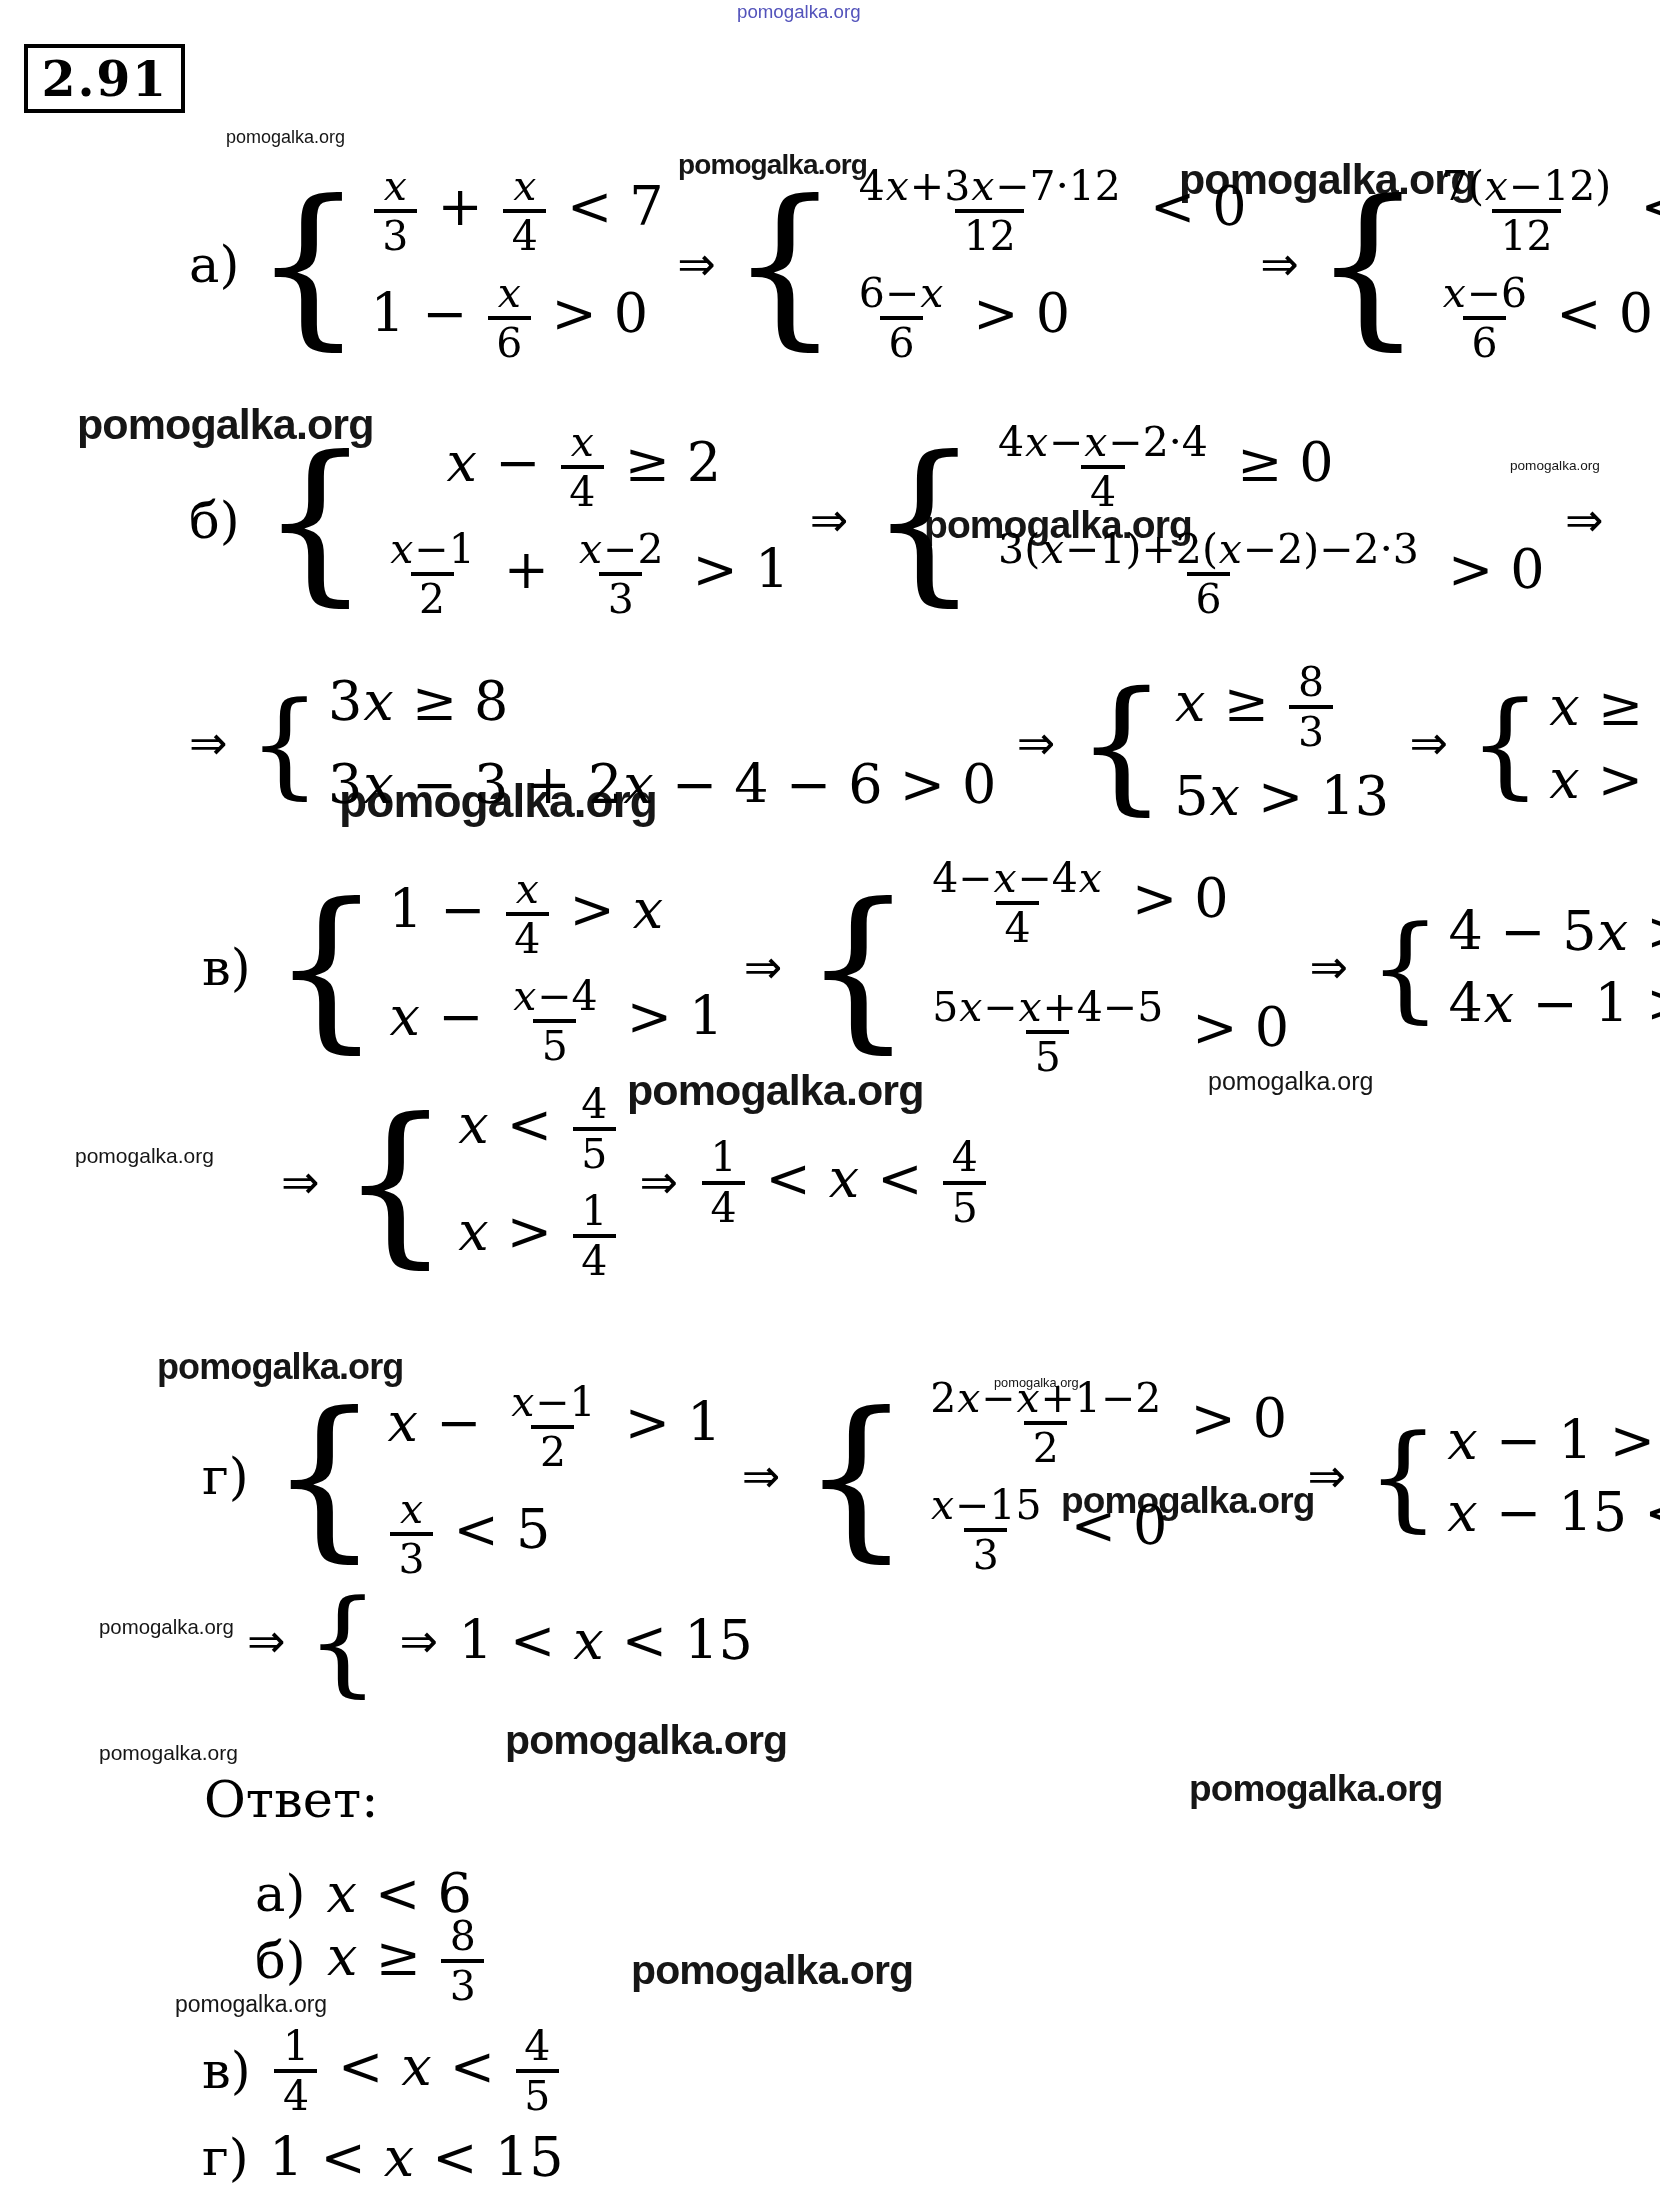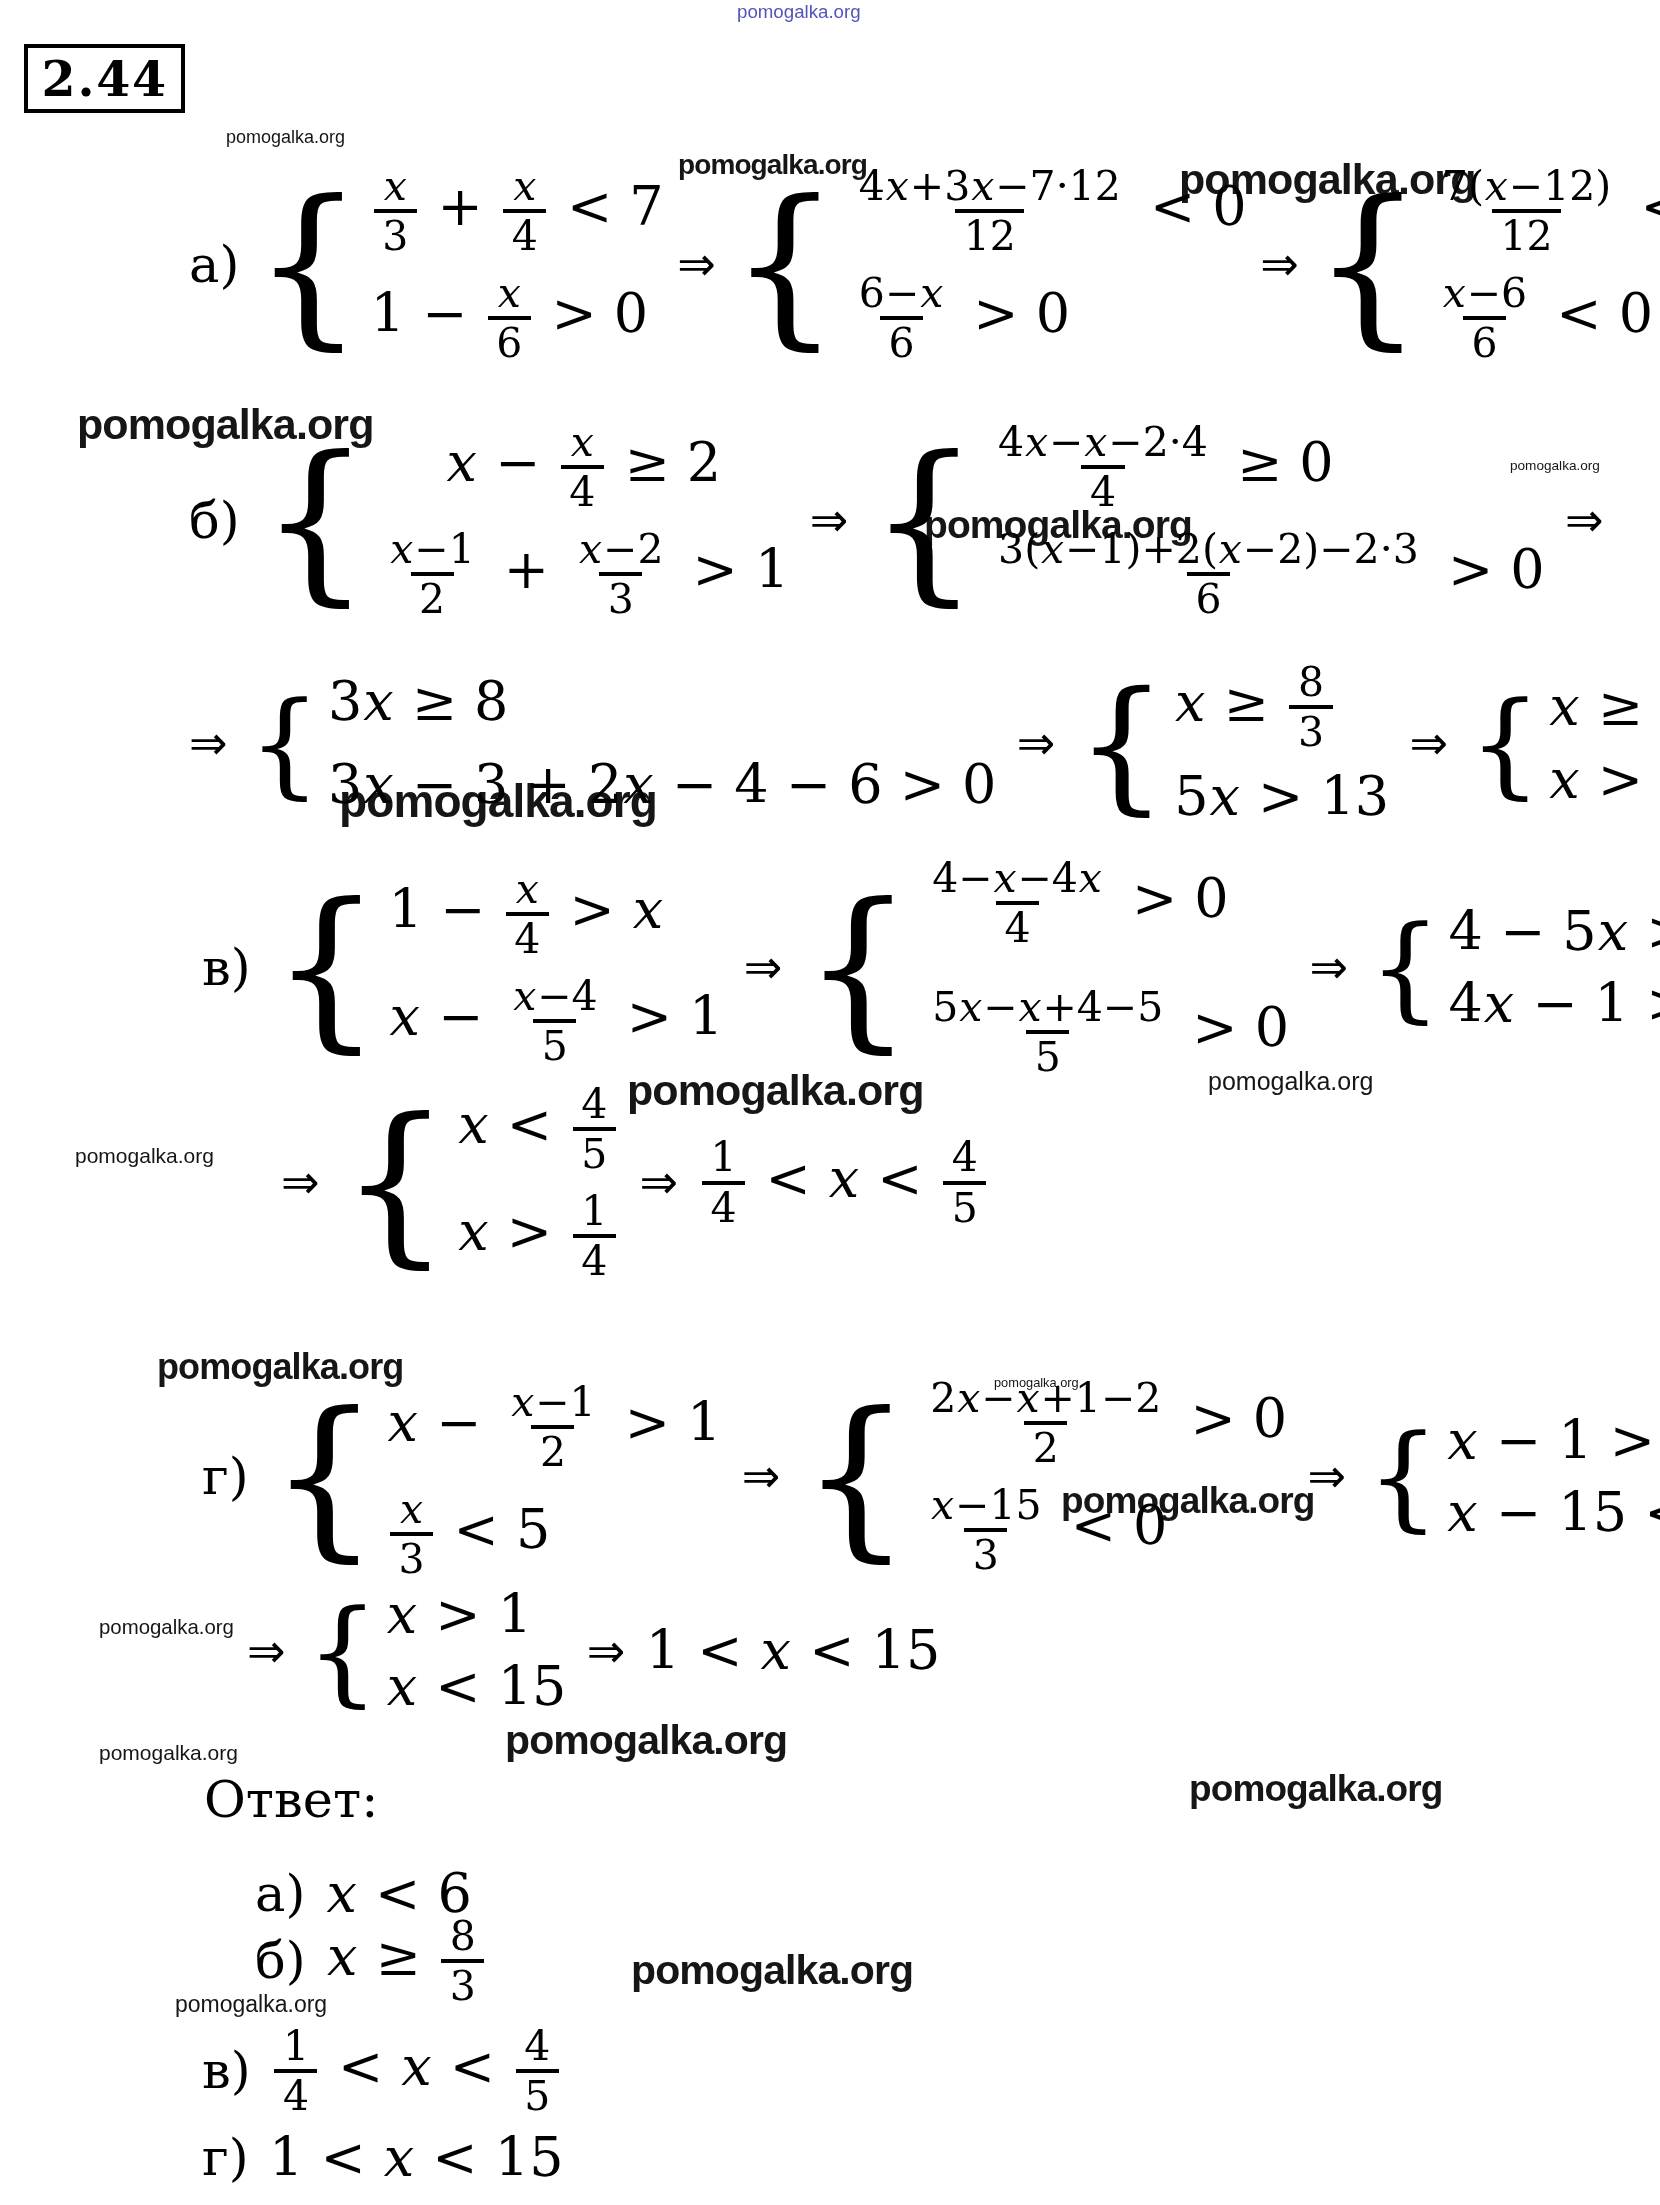--- a/index.html
+++ b/index.html
@@ -27,21 +27,21 @@
         z-index:1;white-space:nowrap;line-height:1;}
   .wb{font-weight:700;letter-spacing:-0.9px;}
   i{font-style:italic;padding:0 0.9px;}
 </style>
 </head>
 <body>
 
 <div class="page">
 
   <div class="problem-box">
-    <span>2.44</span>
+    <span>2.91</span>
   </div>
 
 
   <div class="mline tight" style="left:189px;top:163px">
       <span class="mlabel">а)</span>
       <span class="sys">
         <span class="brace" style="font-size: 174px;">{</span>
         <span class="rows" style="display: flex;">
           <span class="mrow"><span class="frac">
               <span class="num"><i>x</i></span>
@@ -251,24 +251,20 @@
           <span class="mrow"><i>x</i> − 1 &gt; 0</span>
           <span class="mrow"><i>x</i> − 15 &lt; 0</span>
         </span>
       </span>
     </div>
 
   <div class="mline" style="left:247px;top:1584px">
       <span class="imp">⇒</span>
       <span class="sys">
         <span class="brace" style="font-size: 115px;">{</span>
-        <span class="rows" style="display: flex;">
-          <span class="mrow"><i>x</i> &gt; 1</span>
-          <span class="mrow"><i>x</i> &lt; 15</span>
-        </span>
       </span>
       <span class="imp">⇒</span>
       <span class="expr">1 &lt; <i>x</i> &lt; 15</span>
     </div>
 
   <h2 class="heading" style="left:204px;top:1770px">Ответ:</h2>
 
   <div class="mline" style="left:255px;top:1863px">
       <span class="mlabel">а)</span>
       <span class="expr"><i>x</i> &lt; 6</span>

